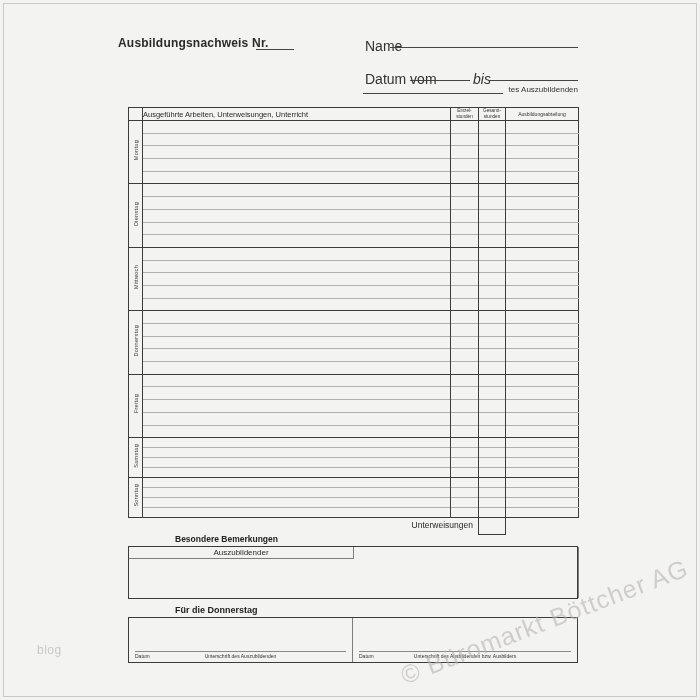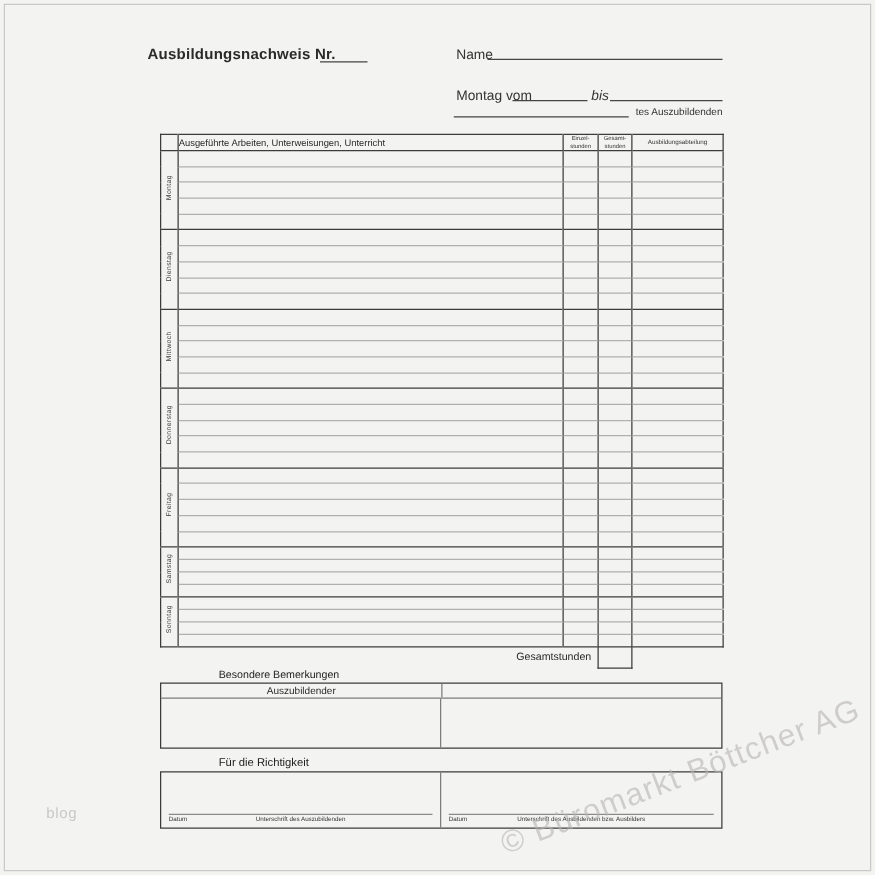--- a/index.html
+++ b/index.html
@@ -18,21 +18,21 @@
     position:relative;
     background:var(--page-bg);
     font-family:"Liberation Sans", sans-serif;
     color:var(--text);
     overflow:hidden;
   }
   .frame{position:absolute;inset:3px;border:1px solid var(--frame-border);}
   .abs{position:absolute;}
   .rule{position:absolute;border-top:1px solid #454545;height:0;}
   .title{left:118px;top:36px;font-size:12px;font-weight:bold;letter-spacing:.2px;}
-  .lbl{font-size:11px;color:#333;}
+  .lbl{font-size:14px;color:#333;}
   .lbl-sm{font-size:8px;color:#333;}
 
   
   .main-table{
     position:absolute;left:128px;top:107px;width:450px;
     border-collapse:collapse;table-layout:fixed;
     border:1px solid var(--line-dark);
   }
   .main-table col.c0{width:14px;}
   .main-table col.c1{width:308px;}
@@ -67,25 +67,25 @@
     font-size:5.5px;color:#3a3a3a;
     letter-spacing:.3px;
     white-space:nowrap;
   }
 
   
   .total-label{left:330px;top:520px;width:143px;text-align:right;font-size:8.5px;}
   .total-box{left:478px;top:517px;width:28px;height:18px;border:1px solid var(--line-dark);border-top:none;}
 
   
-  .sec-heading{font-size:8.5px;font-weight:normal;color:#222;padding-left:47px;}
+  .sec-heading{font-size:8.5px;font-weight:bold;color:#222;padding-left:47px;}
   .remarks-table{
     left:128px;top:546px;width:450px;height:53px;
     border:1px solid var(--line-dark);
-    display:flex;flex-direction:column;
+    display:flex;flex-direction:row;
   }
   .remarks-head{display:flex;height:12px;border-bottom:1px solid var(--line-mid);}
   .remarks-body{display:flex;flex:1;}
   .rcell{width:225px;font-size:8px;text-align:center;line-height:12px;}
   .rcell.left,.rbody-cell.left{border-right:1px solid var(--line-mid);}
   .rbody-cell{width:225px;}
 
   
   .sig-box{
     left:128px;top:617px;width:450px;height:46px;
@@ -114,21 +114,21 @@
 <body>
 
 <div class="frame"></div>
 
 <div class="abs title">Ausbildungsnachweis Nr.</div>
 <div class="rule" style="left:256px;top:49px;width:38px;"></div>
 
 <div class="abs lbl" style="left:365px;top:38px;">Name</div>
 <div class="rule" style="left:390px;top:47px;width:188px;"></div>
 
-<div class="abs lbl" style="left:365px;top:71px;">Montag vom</div>
+<div class="abs lbl" style="left:365px;top:71px;">Datum vom</div>
 <div class="rule" style="left:410px;top:80px;width:60px;"></div>
 <div class="abs lbl" style="left:473px;top:71px;font-style:italic;">bis</div>
 <div class="rule" style="left:488px;top:80px;width:90px;"></div>
 
 <div class="rule" style="left:363px;top:93px;width:140px;"></div>
 <div class="abs lbl-sm" style="left:500px;top:85px;width:78px;text-align:right;">tes Auszubildenden</div>
 
 <table class="main-table">
   <colgroup>
     <col class="c0">
@@ -354,35 +354,35 @@
       </tr>
       <tr class="r4">
         <td></td>
         <td></td>
         <td></td>
         <td></td>
       </tr>
     </tbody>
 </table>
 
-<div class="abs total-label">Gesamtstunden</div>
+<div class="abs total-label">Unterweisungen</div>
 <div class="abs total-box"></div>
 
 <div class="abs sec-heading" style="left:128px;top:534px;">Besondere Bemerkungen</div>
 <div class="abs remarks-table">
   <div class="remarks-head">
     <div class="rcell left">Auszubildender</div>
   </div>
   <div class="remarks-body">
     <div class="rbody-cell left"></div>
     <div class="rbody-cell"></div>
   </div>
 </div>
 
-<div class="abs sec-heading" style="left:128px;top:605px;font-size:9px;">Für die Richtigkeit</div>
+<div class="abs sec-heading" style="left:128px;top:605px;font-size:9px;">Für die Donnerstag</div>
 <div class="abs sig-box">
   <div class="sig-half left">
     <div class="sig-line"></div>
     <div class="sig-labels">
       <span class="datum">Datum</span>
       <span class="unterschrift">Unterschrift des Auszubildenden</span>
     </div>
   </div>
   <div class="sig-half">
     <div class="sig-line"></div>

